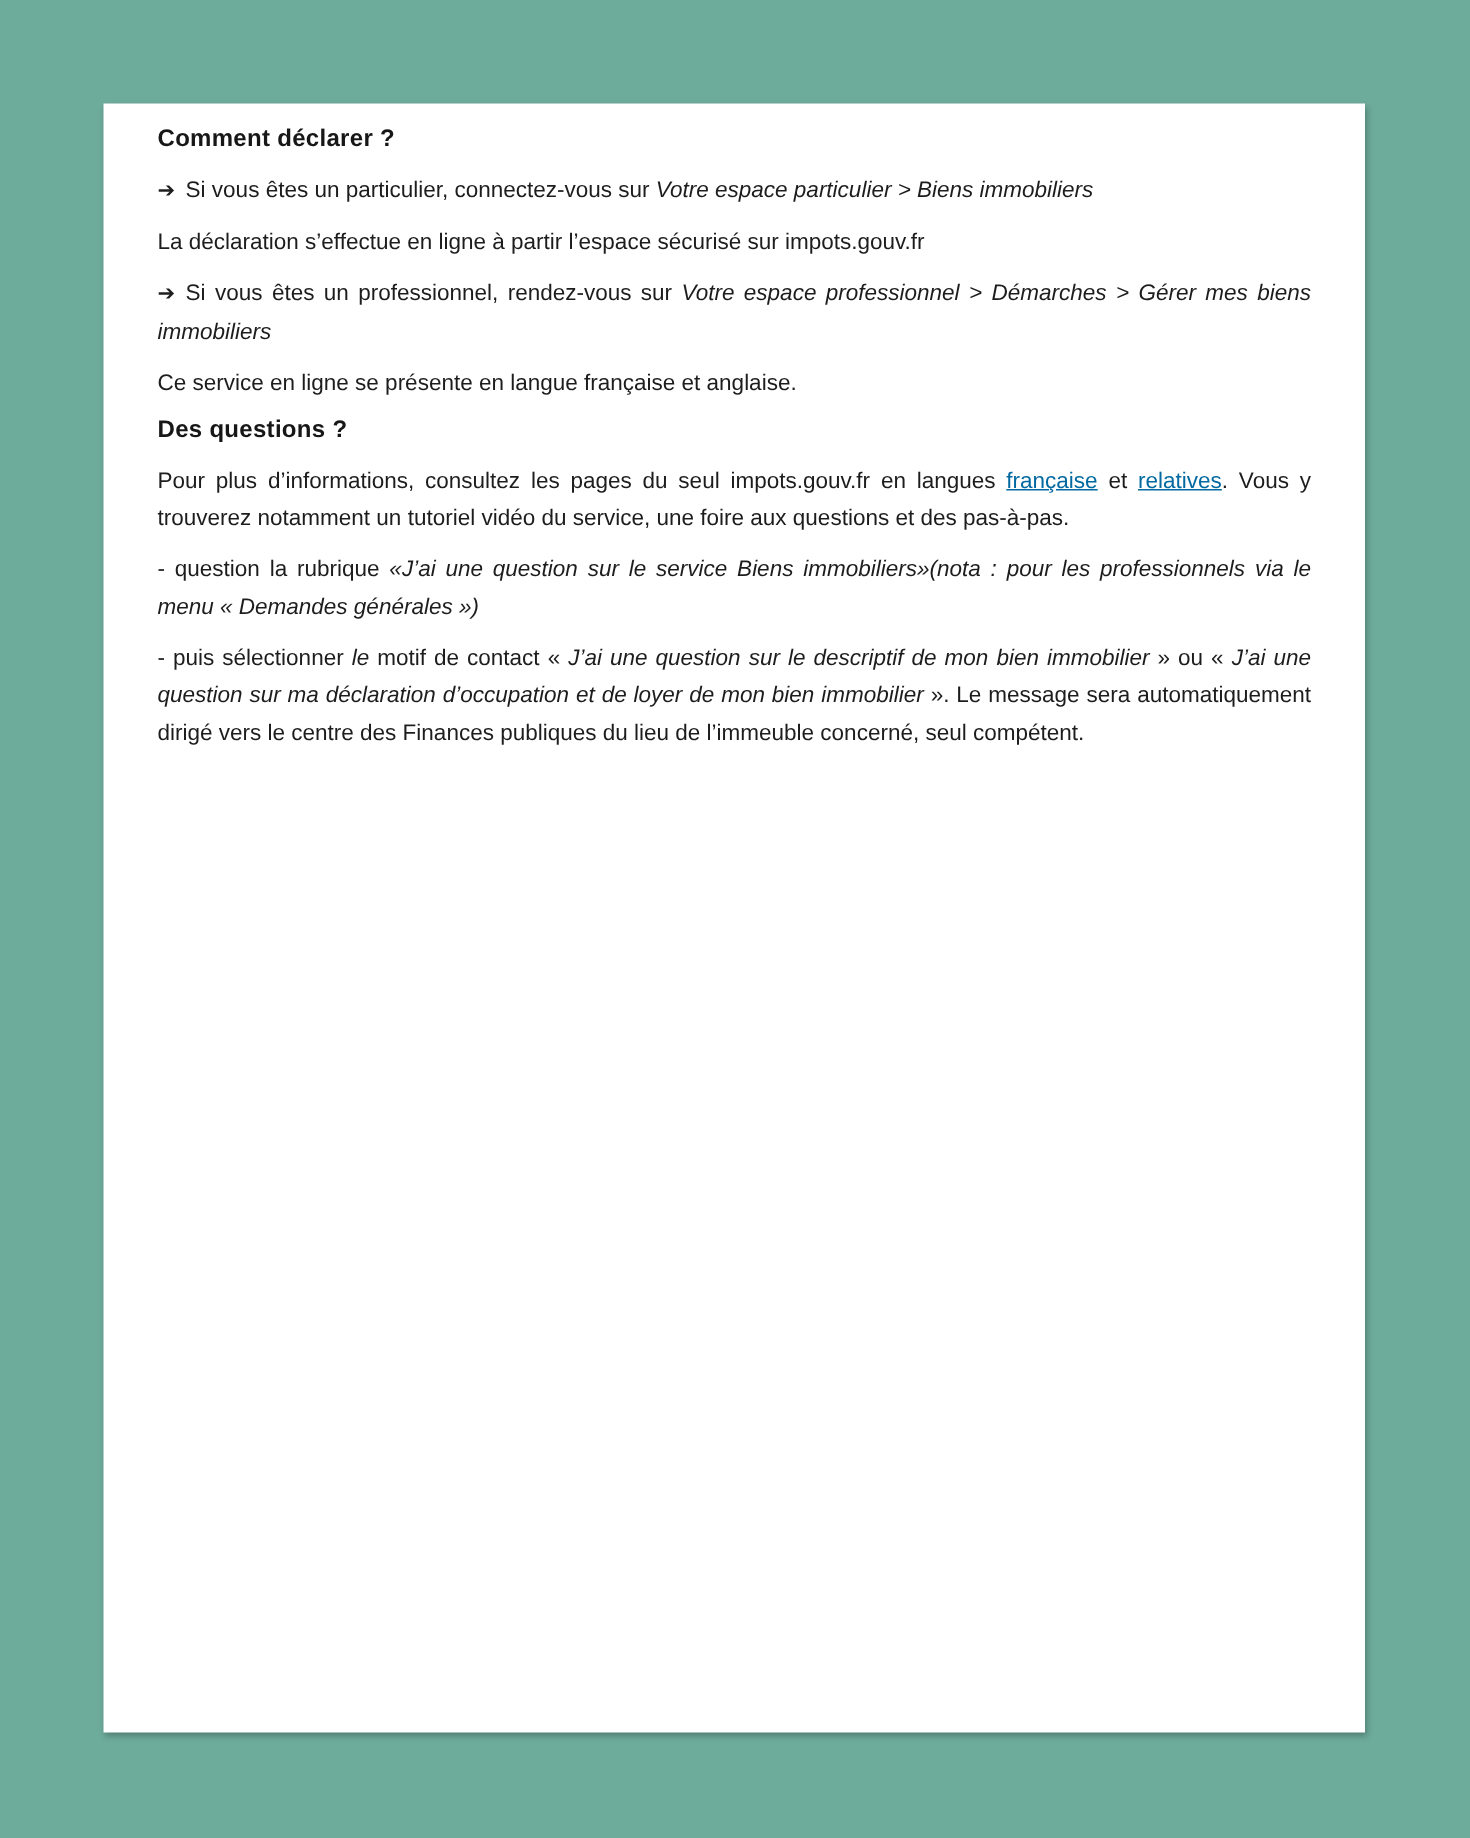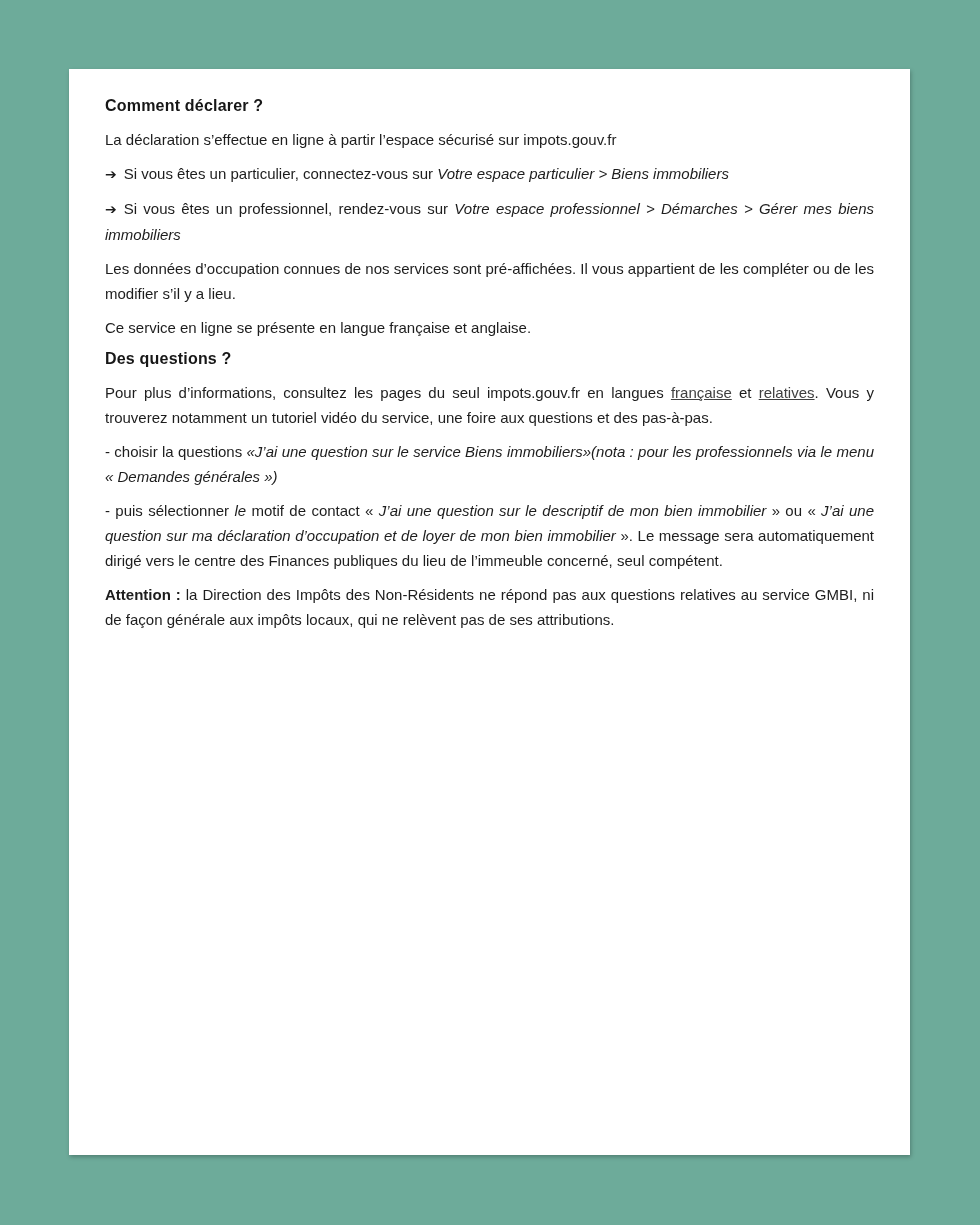--- a/index.html
+++ b/index.html
@@ -15,21 +15,21 @@
     overflow: hidden;
   }
   .paper {
     position: absolute;
     left: 69px;
     top: 69px;
     width: 841px;
     height: 1086px;
     background: #ffffff;
     box-sizing: border-box;
-    padding: 27px 36px;
+    padding: 14px 36px;
     box-shadow: 1px 2px 4px rgba(0,0,0,0.25);
   }
   .heading {
     font-size: 16px;
     font-weight: bold;
     color: #171717;
     letter-spacing: 0.2px;
     margin: 0 0 11px 0;
     line-height: 20px;
   }
@@ -47,46 +47,44 @@
     margin-right: 7px;
     font-size: 14px;
   }
   .it {
     font-style: italic;
   }
   .b {
     font-weight: bold;
   }
   a.doc-link {
-    color: #404040;
+    color: #0369a1;
     text-decoration: underline;
     cursor: pointer;
   }
 </style>
 </head>
 <body>
 
 <div class="paper">
 
   <h2 class="heading">Comment déclarer ?</h2>
 
+  <p><span class="arrow">➔</span><span>Si vous êtes un particulier, connectez-vous sur </span><span class="it">Votre espace particulier &gt; Biens immobiliers</span></p>
+
   <p><span>La déclaration s’effectue en ligne à partir l’espace sécurisé sur impots.gouv.fr</span></p>
-
-  <p><span class="arrow">➔</span><span>Si vous êtes un particulier, connectez-vous sur </span><span class="it">Votre espace particulier &gt; Biens immobiliers</span></p>
 
   <p><span class="arrow">➔</span><span>Si vous êtes un professionnel, rendez-vous sur </span><span class="it">Votre espace professionnel &gt; Démarches &gt; Gérer mes biens immobiliers</span></p>
 
-  <p><span>Les données d’occupation connues de nos services sont pré-affichées. Il vous appartient de les compléter ou de les modifier s’il y a lieu.</span></p>
 
   <p><span>Ce service en ligne se présente en langue française et anglaise.</span></p>
 
   <h2 class="heading spaced">Des questions ?</h2>
 
   <p><span>Pour plus d’informations, consultez les pages du seul impots.gouv.fr en langues </span><a class="doc-link">française</a><span> et </span><a class="doc-link">relatives</a><span>. Vous y trouverez notamment un tutoriel vidéo du service, une foire aux questions et des pas-à-pas.</span></p>
 
 
-  <p><span>- choisir la questions </span><span class="it">«J’ai une question sur le service Biens immobiliers»(nota : pour les professionnels via le menu « Demandes générales »)</span></p>
+  <p><span>- question la rubrique </span><span class="it">«J’ai une question sur le service Biens immobiliers»(nota : pour les professionnels via le menu « Demandes générales »)</span></p>
 
   <p><span>- puis sélectionner </span><span class="it">le</span><span> motif de contact « </span><span class="it">J’ai une question sur le descriptif de mon bien immobilier</span><span> » ou « </span><span class="it">J’ai une question sur ma déclaration d’occupation et de loyer de mon bien immobilier</span><span> ». Le message sera automatiquement dirigé vers le centre des Finances publiques du lieu de l’immeuble concerné, seul compétent.</span></p>
 
-  <p><span class="b">Attention :</span><span> la Direction des Impôts des Non-Résidents ne répond pas aux questions relatives au service GMBI, ni de façon générale aux impôts locaux, qui ne relèvent pas de ses attributions.</span></p>
 
 </div>
 
 </body></html>

